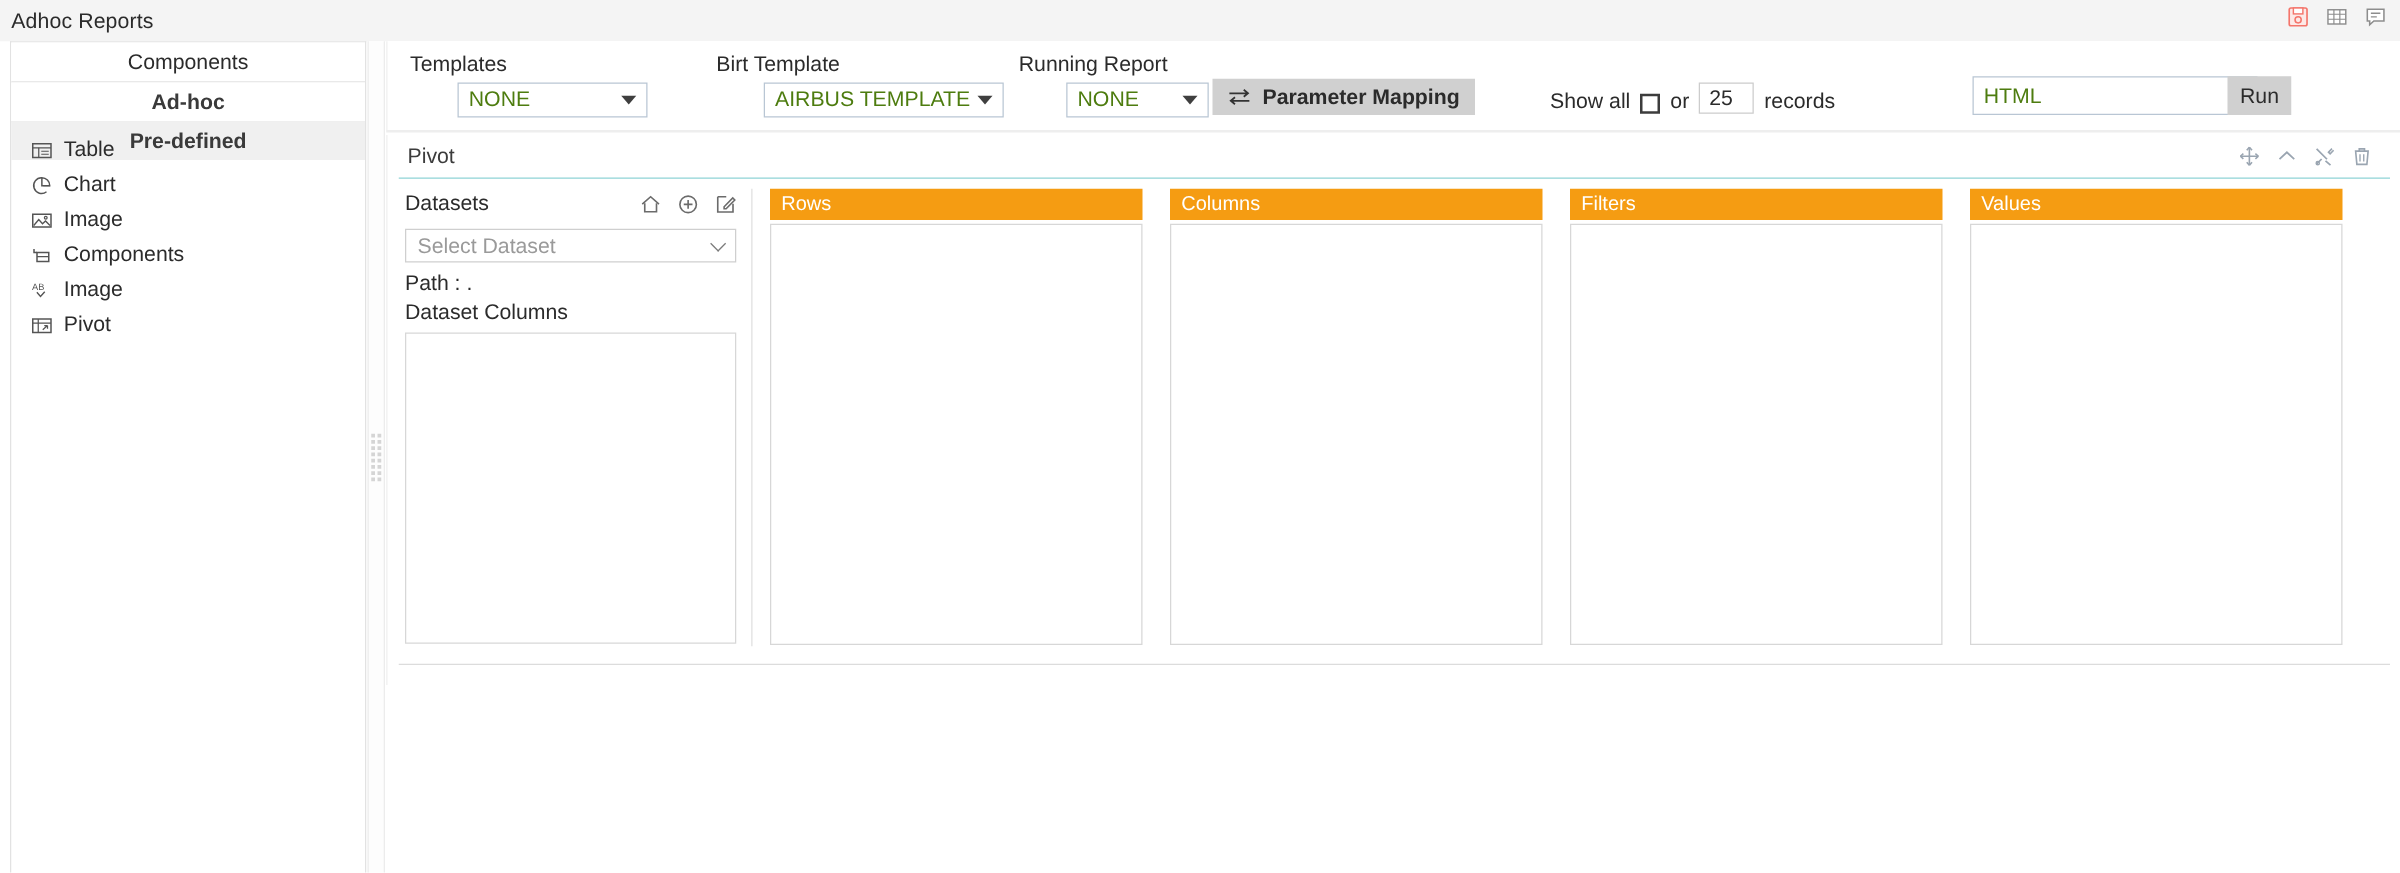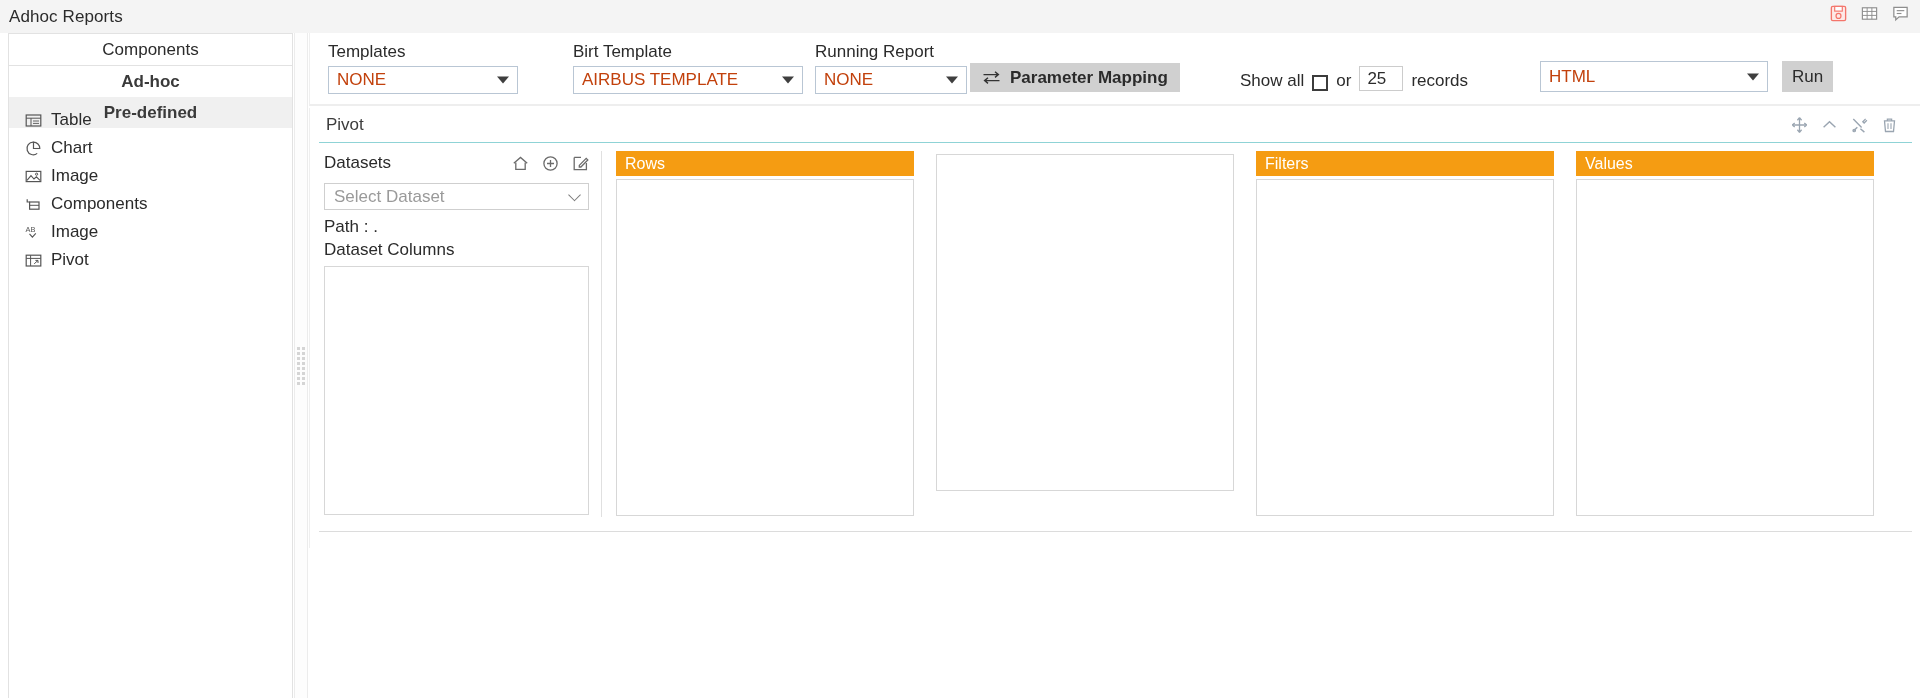--- a/index.html
+++ b/index.html
@@ -97,22 +97,22 @@
   .tfield { position: absolute; }
   .tlabel {
     font-size: 17px; color: #2b2b2b; display: block; margin-bottom: 5px;
     line-height: 18px;
   }
   .tselect {
     position: relative; height: 28px;
     border: 1px solid #b9c6d4; background: #ffffff;
     display: flex; align-items: center;
     padding: 0 26px 0 8px;
-    font-size: 17px; color: #c2410c; cursor: pointer;
-    white-space: nowrap; overflow: hidden;
+    font-size: 17px; color: #4d7c0f; cursor: pointer;
+    white-space: nowrap; overflow: hidden; margin-left: 38px;
   }
   .caret {
     position: absolute; right: 8px; top: 50%; transform: translateY(-50%);
     width: 0; height: 0;
     border-left: 6px solid transparent; border-right: 6px solid transparent;
     border-top: 7px solid #3f3f3f;
   }
   #param-mapping-btn {
     position: absolute; left: 660px; top: 30px;
     height: 29px; background: #d0d0d0;
@@ -447,20 +447,21 @@
         <div id="dataset-path">Path : .</div>
         <div id="dataset-columns-label">Dataset Columns</div>
         <div id="dataset-columns-box"></div>
       </div>
 
       <div class="zone">
         <div class="zone-head">Rows</div>
         <div class="zone-body"></div>
       </div>
       <div class="zone">
+        <div class="zone-head">Columns</div>
         <div class="zone-body"></div>
       </div>
       <div class="zone">
         <div class="zone-head">Filters</div>
         <div class="zone-body"></div>
       </div>
       <div class="zone last">
         <div class="zone-head">Values</div>
         <div class="zone-body"></div>
       </div>

